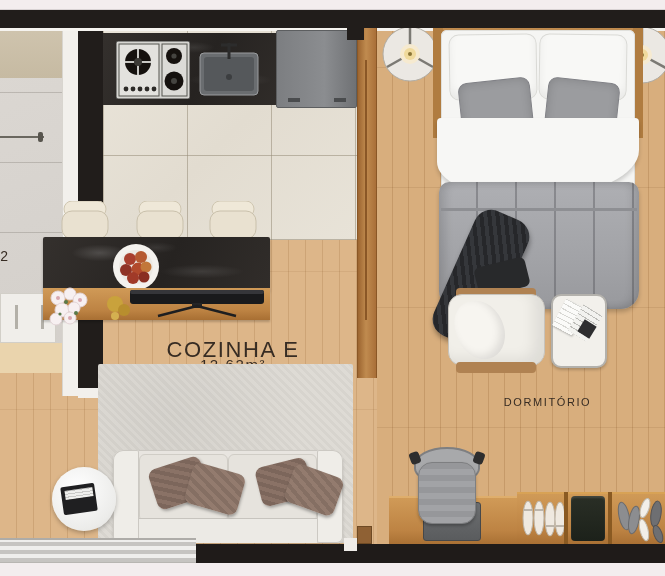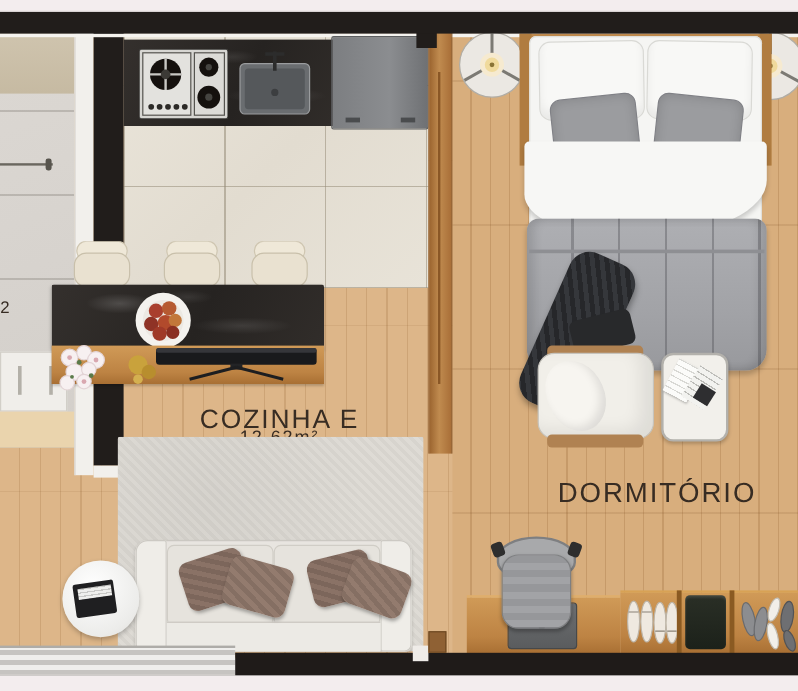--- a/index.html
+++ b/index.html
@@ -202,21 +202,21 @@
 
   <div style="left:456px;top:288px;width:80px;height:12px;background:#b08252;border-radius:4px;"></div>
   <div style="left:448px;top:294px;width:97px;height:72px;background:#f1efe9;border:1px solid #c6c3bc;border-radius:14px;box-shadow:inset -10px -6px 14px rgba(0,0,0,.08);"></div>
   <div style="left:456px;top:300px;width:48px;height:60px;background:#f7f5f0;border-radius:40% 55% 45% 55%;transform:rotate(-14deg);box-shadow:inset -4px -4px 8px rgba(0,0,0,.1);"></div>
   <div style="left:456px;top:362px;width:80px;height:11px;background:#b08252;border-radius:4px;"></div>
   <div style="left:551px;top:294px;width:56px;height:74px;background:#f2f0eb;border:2px solid #b3b1ac;border-radius:10px;box-shadow:0 2px 3px rgba(0,0,0,.2);"></div>
   <div style="left:558px;top:302px;width:22px;height:30px;background:repeating-linear-gradient(0deg,#fbfbf9 0 4px,#d8d8d4 4px 5px);transform:rotate(28deg);box-shadow:1px 1px 2px rgba(0,0,0,.25);"></div>
   <div style="left:574px;top:308px;width:22px;height:30px;background:repeating-linear-gradient(0deg,#f2f2ef 0 4px,#bcbcb8 4px 5px);transform:rotate(32deg);"></div>
   <div style="left:580px;top:322px;width:14px;height:14px;background:#2e2e30;transform:rotate(32deg);"></div>
 
-  <div class="lbl" style="left:455px;top:396px;width:185px;font-size:23px;">DORMITÓRIO</div>
+  <div class="lbl" style="left:455px;top:396px;width:185px;font-size:11px;">DORMITÓRIO</div>
 
   <div class="woodface" style="left:389px;top:496px;width:128px;height:49px;border-top:2px solid #dfae6c;"></div>
   <div style="left:423px;top:502px;width:58px;height:39px;background:linear-gradient(180deg,#6d6f71,#5a5c5e);border-radius:3px;border:1px solid #46484a;"></div>
   <div style="left:449px;top:519px;width:5px;height:5px;background:#3a3c3e;border-radius:1px;"></div>
   <div style="left:414px;top:447px;width:66px;height:36px;background:#a8a9ab;border:2px solid #7e7f81;border-radius:50% 50% 40% 40%;"></div>
   <div style="left:410px;top:452px;width:10px;height:12px;background:#2e2e2e;border-radius:3px;transform:rotate(-20deg);"></div>
   <div style="left:474px;top:452px;width:10px;height:12px;background:#2e2e2e;border-radius:3px;transform:rotate(20deg);"></div>
   <div style="left:418px;top:462px;width:58px;height:62px;background:repeating-linear-gradient(0deg,#a2a3a6 0 6px,#96979a 6px 12px);border:1px solid #7e7f81;border-radius:14px;box-shadow:0 2px 3px rgba(0,0,0,.25);"></div>
 
   <div class="woodface" style="left:517px;top:492px;width:148px;height:53px;border-top:2px solid #d8a255;"></div>

